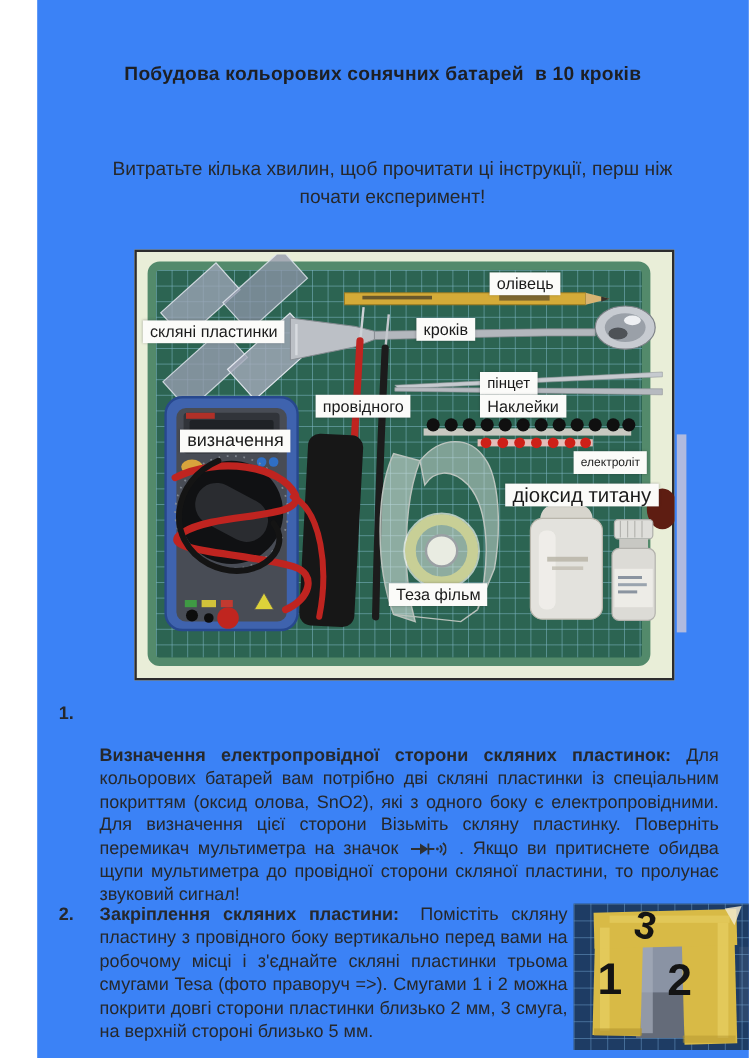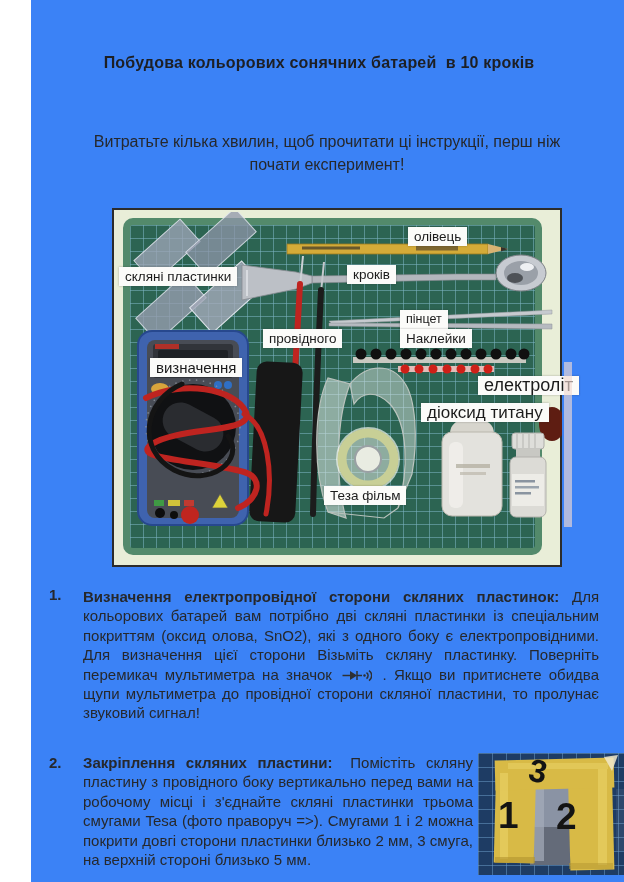--- a/index.html
+++ b/index.html
@@ -173,29 +173,29 @@
       </g>
     </svg>
 
     <span class="plabel" style="left:294px;top:17px">олівець</span>
     <span class="plabel serif" style="left:5px;top:57px">скляні пластинки</span>
     <span class="plabel" style="left:233px;top:55px">кроків</span>
     <span class="plabel" style="left:286px;top:100px;font-size:12.5px">пінцет</span>
     <span class="plabel serif" style="left:149px;top:119px">провідного</span>
     <span class="plabel" style="left:286px;top:119px">Наклейки</span>
     <span class="plabel serif" style="left:36px;top:148px;font-size:15px">визначення</span>
-    <span class="plabel" style="left:364px;top:166px;font-size:18px">електроліт</span>
+    <span class="plabel" style="left:364px;top:166px;font-size:10px">електроліт</span>
     <span class="plabel" style="left:307px;top:193px;font-size:17px">діоксид титану</span>
     <span class="plabel" style="left:210px;top:276px">Теза фільм</span>
   </figure>
 
   <div class="pink-strip"></div>
 
   <div class="step-num" style="top:585px">1.</div>
-  <p class="step" style="top:587px;left:52px;width:516px">
+  <p class="step" style="top:620px;left:52px;width:516px">
     <b>Визначення електропровідної сторони скляних пластинок:</b>
     <span>Для кольорових батарей вам потрібно дві скляні пластинки із спеціальним покриттям (оксид олова, SnO2), які з одного боку є електропровідними. Для визначення цієї сторони Візьміть скляну пластинку. Поверніть перемикач мультиметра на значок</span>
     <svg class="cont-icon" width="30" height="13" viewBox="0 0 30 13">
       <g stroke="#2e3033" stroke-width="1.5" fill="none">
         <line x1="0.5" y1="6.5" x2="8" y2="6.5"></line>
         <polygon points="8,2 8,11 15,6.5" fill="#2e3033" stroke="none"></polygon>
         <line x1="15" y1="2" x2="15" y2="11"></line>
         <line x1="15" y1="6.5" x2="20" y2="6.5"></line>
         <circle cx="22.5" cy="6.5" r="1.2" fill="#2e3033" stroke="none"></circle>
         <path d="M24.5,3.5 a3.6,3.6 0 0 1 0,6"></path>

